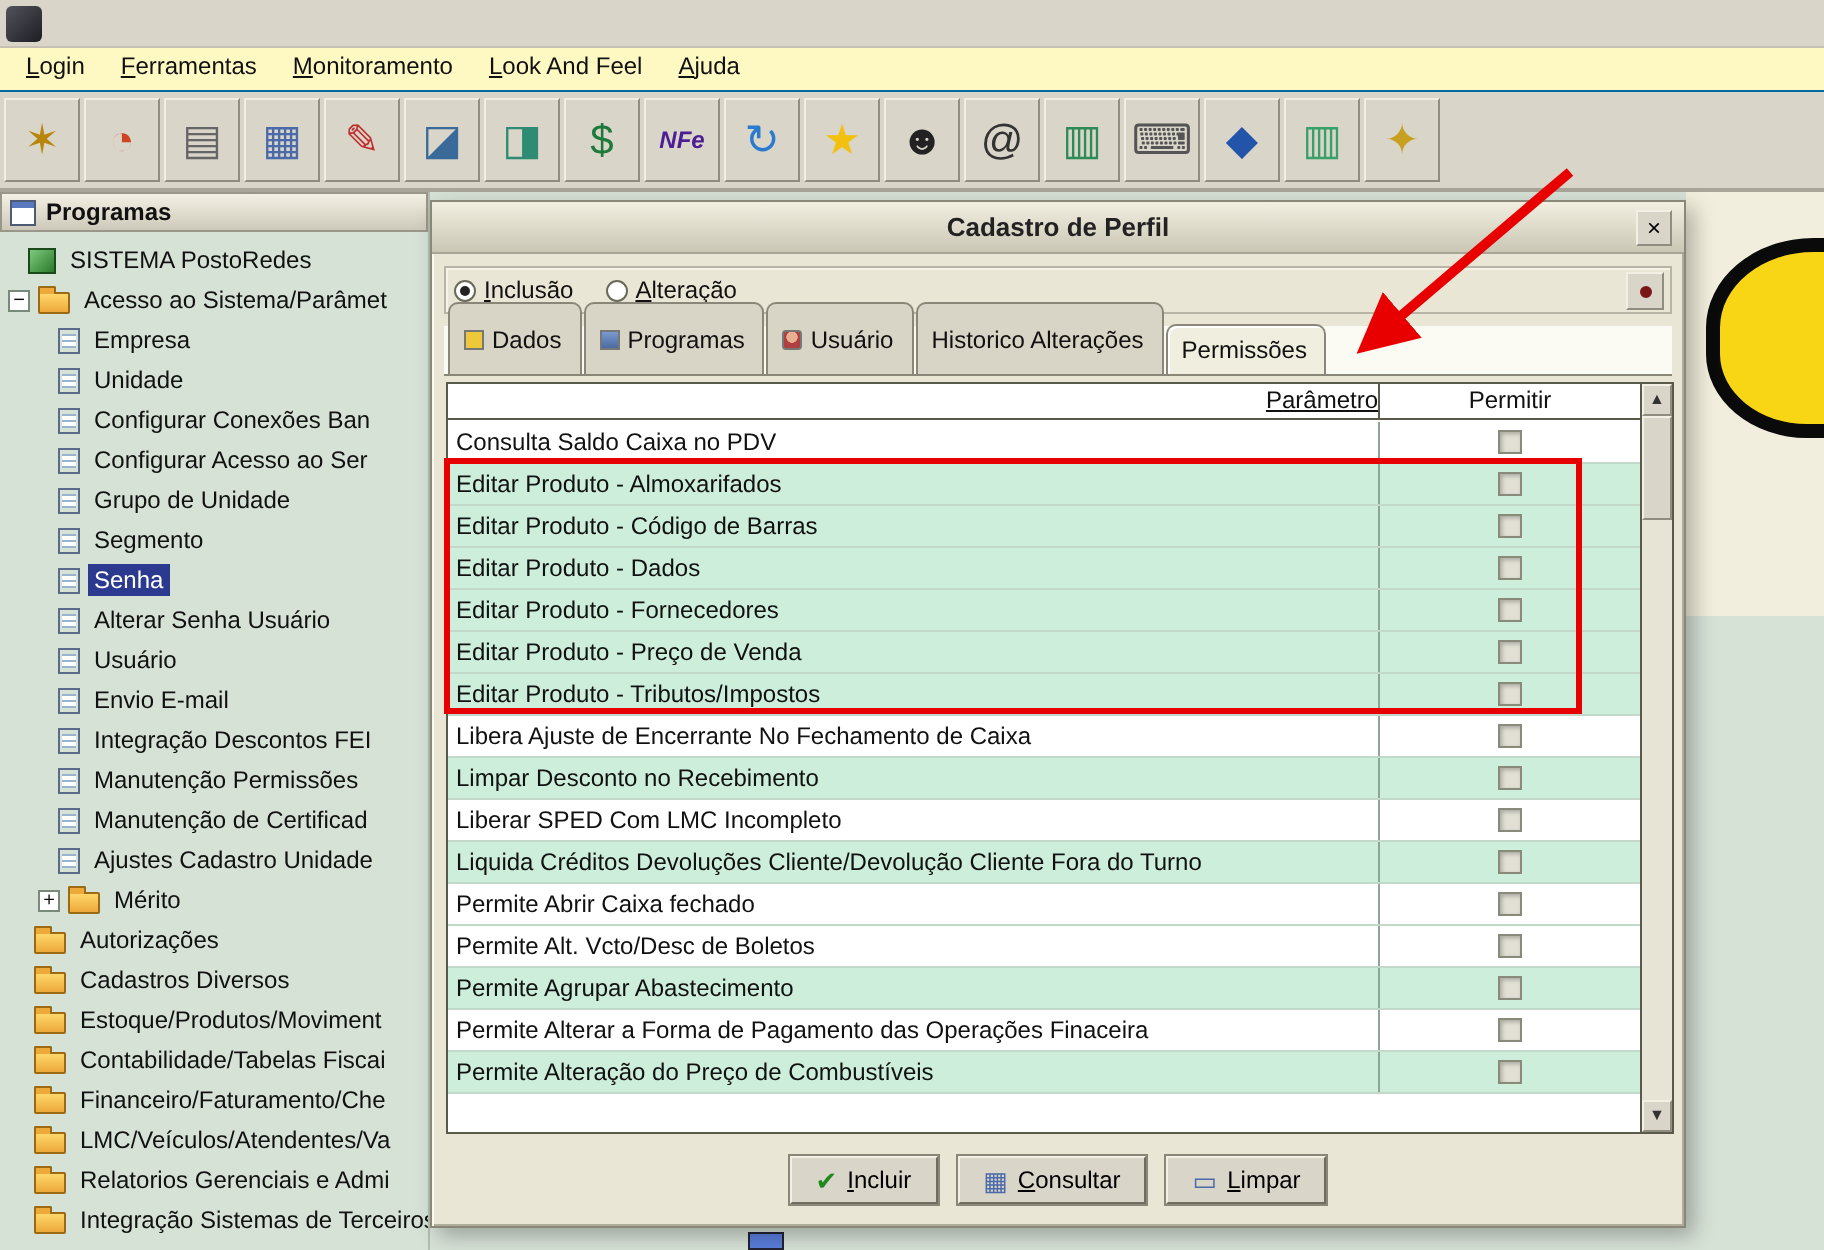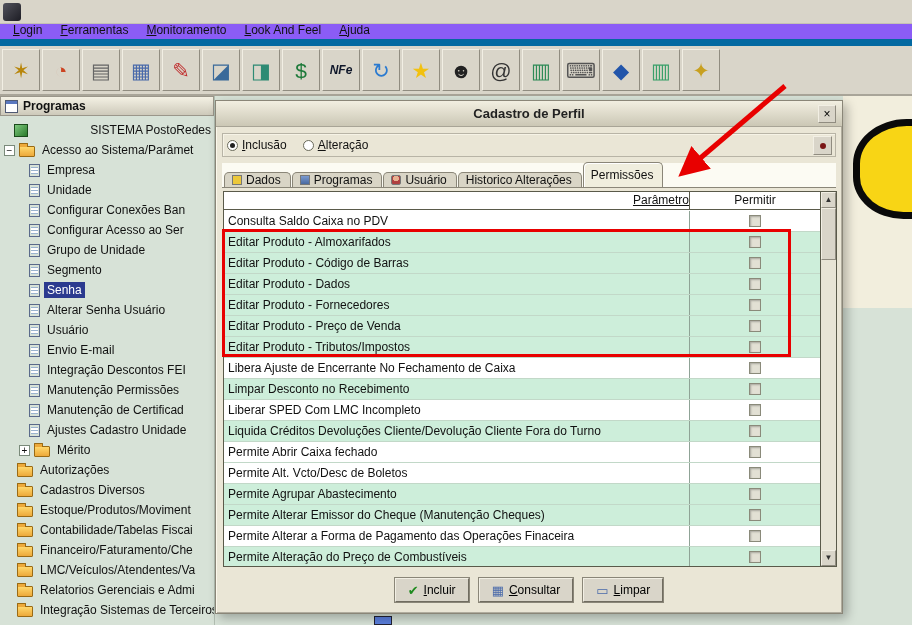--- a/index.html
+++ b/index.html
@@ -5,41 +5,41 @@
   *{margin:0;padding:0;box-sizing:border-box;}
   html{background:#888;}
   body{position:relative;width:912px;height:625px;overflow:hidden;background:#d7e2d7;
        font-family:"Liberation Sans",sans-serif;font-size:12px;color:#111;}
   button{font-family:inherit;cursor:pointer;}
 
   
   .titlebar{position:absolute;left:0;top:0;width:100%;height:24px;background:#d9d5c9;border-bottom:1px solid #c5c1b5;}
   .app-icon{position:absolute;left:3px;top:3px;width:18px;height:18px;border-radius:3px;
             background:linear-gradient(135deg,#52525c,#1d1d24);}
-  .menubar{position:absolute;left:0;top:24px;width:100%;height:22px;background:#8b5cf6;
-           border-bottom:7px solid #0369a1;display:flex;align-items:flex-end;padding-left:4px;}
+  .menubar{position:absolute;left:0;top:24px;width:100%;height:22px;background:#fef9c3;
+           border-bottom:1px solid #0369a1;display:flex;align-items:flex-start;padding-left:4px;}
   .menu-item{display:inline-block;padding:2px 9px;}
   .menu-item::first-letter{text-decoration:underline;}
   .toolbar{position:absolute;left:0;top:46px;width:100%;height:50px;background:#d9d5c9;
            border-bottom:2px solid #a9a599;display:flex;align-items:center;gap:2px;padding-left:2px;}
   .tool-btn{width:38px;height:42px;background:#d9d5c9;border:1px solid;
             border-color:#f2efe4 #908c80 #908c80 #f2efe4;
             display:flex;align-items:center;justify-content:center;font-size:21px;line-height:1;}
   .tg-small{font-size:12px;font-weight:bold;font-style:italic;}
 
   
   .tree-panel{position:absolute;left:0;top:96px;width:215px;height:529px;background:#d7e2d7;
               border-right:1px solid #b2beb2;overflow:hidden;}
   .tree-header{height:20px;background:linear-gradient(#f4f1e4,#cdc9ba);border:1px solid #9a968a;
                display:flex;align-items:center;gap:5px;padding:0 4px;font-weight:bold;}
   .tree-header-icon{width:13px;height:13px;background:#fff;border:1px solid #4f5a74;
                     box-shadow:inset 0 3px 0 #5a78c0;flex:0 0 auto;}
   .tree{padding-top:4px;}
   .tree-item{height:20px;display:flex;align-items:center;gap:4px;white-space:nowrap;overflow:hidden;}
-  .lvl0{padding-left:14px;justify-content:space-between;} .lvl1{padding-left:17px;} .lvl1.has-toggle{padding-left:4px;}
+  .lvl0{padding-left:14px;} .lvl1{padding-left:17px;} .lvl1.has-toggle{padding-left:4px;}
   .lvl2{padding-left:29px;} .lvl2.has-toggle{padding-left:19px;}
   .toggle{width:11px;height:11px;border:1px solid #7a8a7a;background:#fff;font-size:10px;
           line-height:9px;text-align:center;flex:0 0 auto;}
   .ticon-system{width:14px;height:13px;background:linear-gradient(135deg,#7ec87e,#2a7a2a);
                 border:1px solid #1a4a1a;flex:0 0 auto;}
   .ticon-folder-open,.ticon-folder{width:16px;height:11px;margin-top:2px;border-radius:1px;position:relative;
                 background:linear-gradient(#ffd76a,#eda93a);border:1px solid #9a6a14;flex:0 0 auto;}
   .ticon-folder-open::before,.ticon-folder::before{content:"";position:absolute;left:-1px;top:-4px;width:7px;height:3px;
                 background:#eda93a;border:1px solid #9a6a14;border-bottom:none;border-radius:1px 1px 0 0;}
   .ticon-doc{width:11px;height:13px;background:#fff;border:1px solid #5a6a8a;flex:0 0 auto;
@@ -74,21 +74,21 @@
   .radio-dot{width:5px;height:5px;border-radius:50%;background:#222;}
   .radio-label{display:inline-block;}
   .radio-label::first-letter{text-decoration:underline;}
   .info-btn{position:absolute;right:3px;top:2px;width:19px;height:19px;background:#d9d5c9;
             border:1px solid;border-color:#f2efe4 #908c80 #908c80 #f2efe4;
             display:flex;align-items:center;justify-content:center;}
   .info-glyph{width:5px;height:5px;border-radius:50%;border:3px solid #7a1616;background:#fff;}
 
   .tabs{position:absolute;left:6px;top:62px;right:6px;height:25px;background:#fcfbf3;
         border-bottom:1px solid #8a8678;display:flex;align-items:flex-end;padding-left:2px;}
-  .tab{display:flex;align-items:center;gap:4px;height:15px;padding:3px 9px 3px 7px;margin-right:1px;
+  .tab{display:flex;align-items:center;gap:4px;height:36px;padding:3px 9px 3px 7px;margin-right:1px;
        background:#d9d5c6;border:1px solid #8a8678;border-bottom:none;border-radius:5px 5px 0 0;}
   .tab.active{background:#f0eede;height:25px;z-index:2;box-shadow:inset 1px 1px 0 #fff;}
   .tabicon{width:10px;height:10px;border:1px solid #777;flex:0 0 auto;}
   .tabicon-dados{background:#ecc83a;}
   .tabicon-programas{background:linear-gradient(#7a9ad0,#4a6aa0);}
   .tabicon-usuario{background:radial-gradient(circle at 50% 32%,#e8b090 40%,#b04040 44%);border-radius:2px;}
 
   .table{position:absolute;left:7px;top:90px;width:614px;height:376px;background:#fff;border:1px solid #5a5a4a;}
   .t-head{display:flex;height:18px;border-bottom:1px solid #5a5a4a;background:#fff;padding-right:16px;}
   .t-h-param{width:466px;text-align:right;line-height:17px;border-right:1px solid #5a5a4a;text-decoration:underline;}
@@ -151,21 +151,21 @@
     <button class="tool-btn">
       <span class="tool-glyph" style="color: rgb(58, 106, 154);">◪</span>
     </button>
     <button class="tool-btn">
       <span class="tool-glyph" style="color: rgb(46, 139, 116);">◨</span>
     </button>
     <button class="tool-btn">
       <span class="tool-glyph" style="color: rgb(30, 122, 58);">$</span>
     </button>
     <button class="tool-btn">
-      <span class="tool-glyph tg-small" style="color: #0f172a;">NFe</span>
+      <span class="tool-glyph tg-small" style="color: #4c1d95;">NFe</span>
     </button>
     <button class="tool-btn">
       <span class="tool-glyph" style="color: rgb(42, 122, 208);">↻</span>
     </button>
     <button class="tool-btn">
       <span class="tool-glyph" style="color: rgb(242, 193, 15);">★</span>
     </button>
     <button class="tool-btn">
       <span class="tool-glyph" style="color: rgb(34, 34, 34);">☻</span>
     </button>
@@ -432,26 +432,20 @@
           </div>
         </div>
         <div class="t-row">
           <div class="t-cell-param">Permite Alt. Vcto/Desc de Boletos</div>
           <div class="t-cell-permit">
             <span class="checkbox"></span>
           </div>
         </div>
         <div class="t-row shaded">
           <div class="t-cell-param">Permite Agrupar Abastecimento</div>
-          <div class="t-cell-permit">
-            <span class="checkbox"></span>
-          </div>
-        </div>
-        <div class="t-row shaded">
-          <div class="t-cell-param">Permite Alterar Emissor do Cheque (Manutenção Cheques)</div>
           <div class="t-cell-permit">
             <span class="checkbox"></span>
           </div>
         </div>
         <div class="t-row">
           <div class="t-cell-param">Permite Alterar a Forma de Pagamento das Operações Finaceira</div>
           <div class="t-cell-permit">
             <span class="checkbox"></span>
           </div>
         </div>

